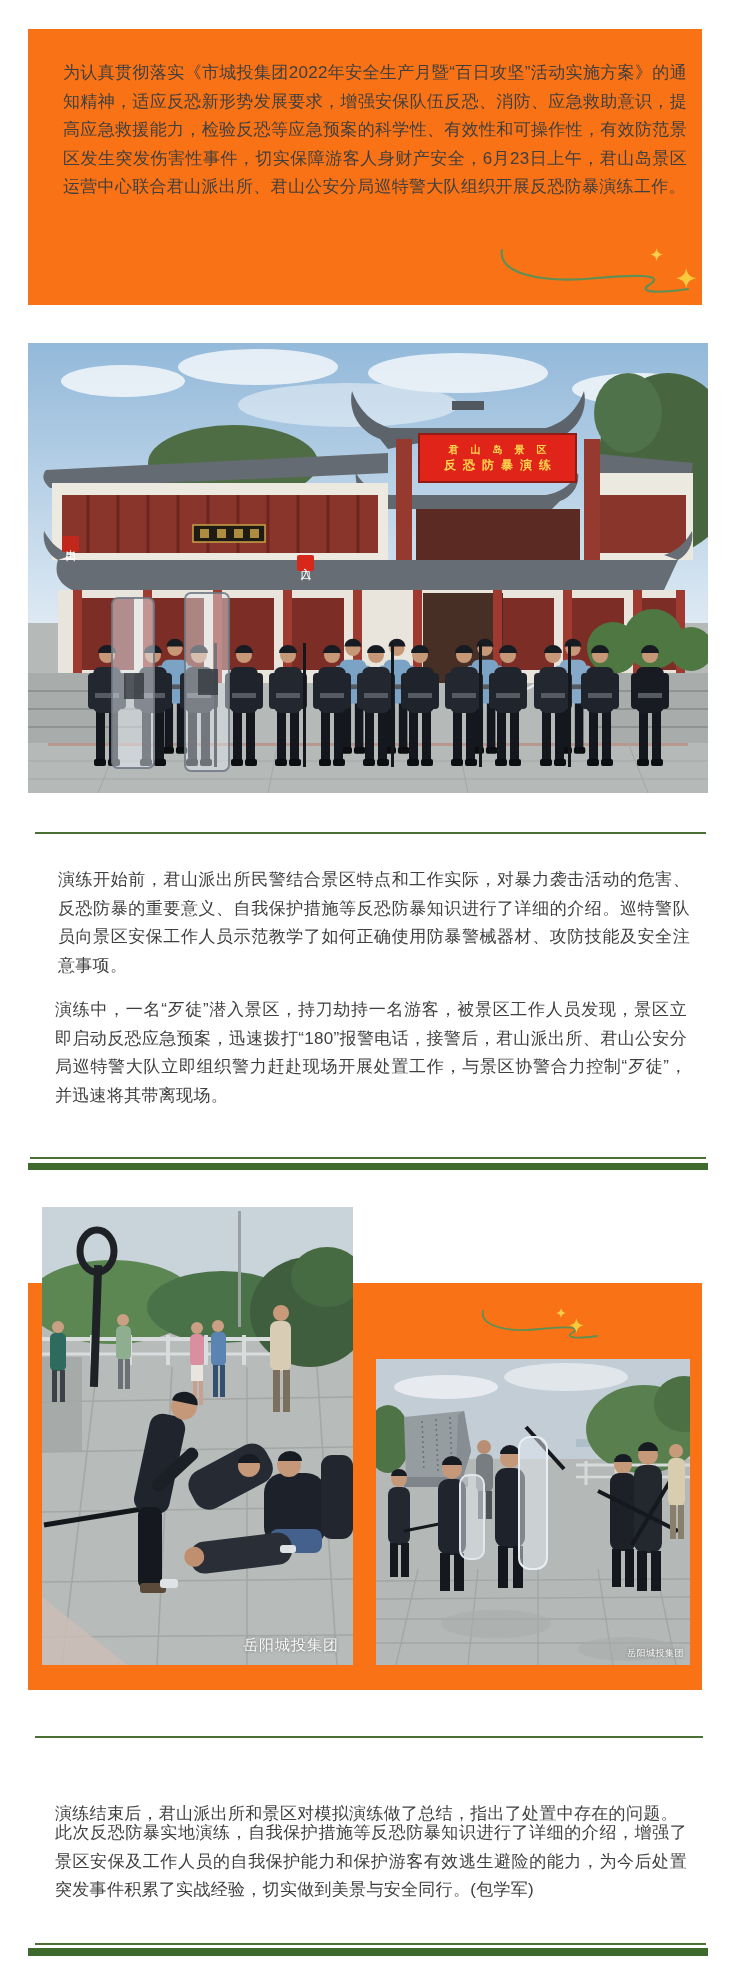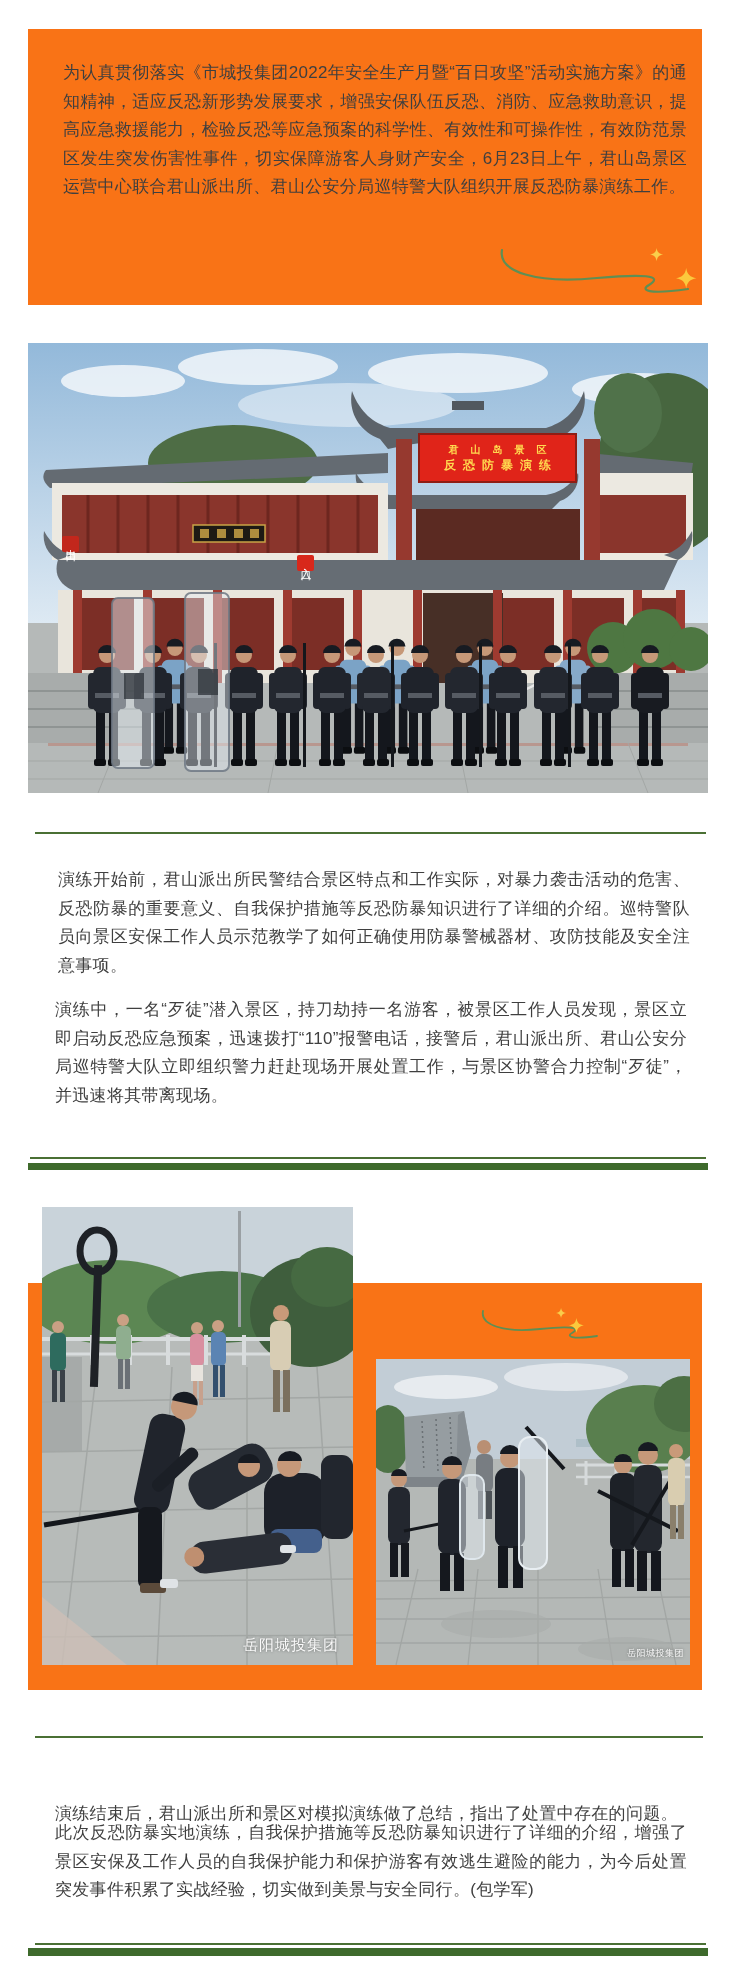--- a/index.html
+++ b/index.html
@@ -249,21 +249,21 @@
       <div class="led-line">君山岛景区</div>
       <div class="led-line led-line2">反恐防暴演练</div>
     </div>
     <div class="gate-sign sign-exit">出口</div>
     <div class="gate-sign sign-entrance">入口</div>
   </div>
 
   <div class="rule r1"></div>
 
   <div class="para p2">演练开始前，君山派出所民警结合景区特点和工作实际，对暴力袭击活动的危害、反恐防暴的重要意义、自我保护措施等反恐防暴知识进行了详细的介绍。巡特警队员向景区安保工作人员示范教学了如何正确使用防暴警械器材、攻防技能及安全注意事项。</div>
-  <div class="para p3">演练中，一名“歹徒”潜入景区，持刀劫持一名游客，被景区工作人员发现，景区立即启动反恐应急预案，迅速拨打“110”报警电话，接警后，君山派出所、君山公安分局巡特警大队立即组织警力赶赴现场开展处置工作，与景区协警合力控制“歹徒”，并迅速将其带离现场。</div>
+  <div class="para p3">演练中，一名“歹徒”潜入景区，持刀劫持一名游客，被景区工作人员发现，景区立即启动反恐应急预案，迅速拨打“180”报警电话，接警后，君山派出所、君山公安分局巡特警大队立即组织警力赶赴现场开展处置工作，与景区协警合力控制“歹徒”，并迅速将其带离现场。</div>
 
   <div class="rule r2a"></div>
   <div class="rule-thick r2b"></div>
 
   <div class="panel panel2"></div>
   <svg class="deco deco2" width="130" height="42" viewBox="0 0 130 42">
     <path d="M7 5 C 4 19, 28 27, 64 23 C 92 20, 106 21, 96 27 C 90 30, 95 34, 121 30" fill="none" stroke="#5e8f55" stroke-width="1.8" stroke-linecap="round"></path>
     <path transform="translate(80,2) scale(0.42)" fill="#f9ce4b" d="M12 0 C13.2 7.5 16.5 10.8 24 12 C16.5 13.2 13.2 16.5 12 24 C10.8 16.5 7.5 13.2 0 12 C7.5 10.8 10.8 7.5 12 0 Z"></path>
     <path transform="translate(93,12) scale(0.62)" fill="#fbc93d" d="M12 0 C13.2 7.5 16.5 10.8 24 12 C16.5 13.2 13.2 16.5 12 24 C10.8 16.5 7.5 13.2 0 12 C7.5 10.8 10.8 7.5 12 0 Z"></path>
   </svg>

